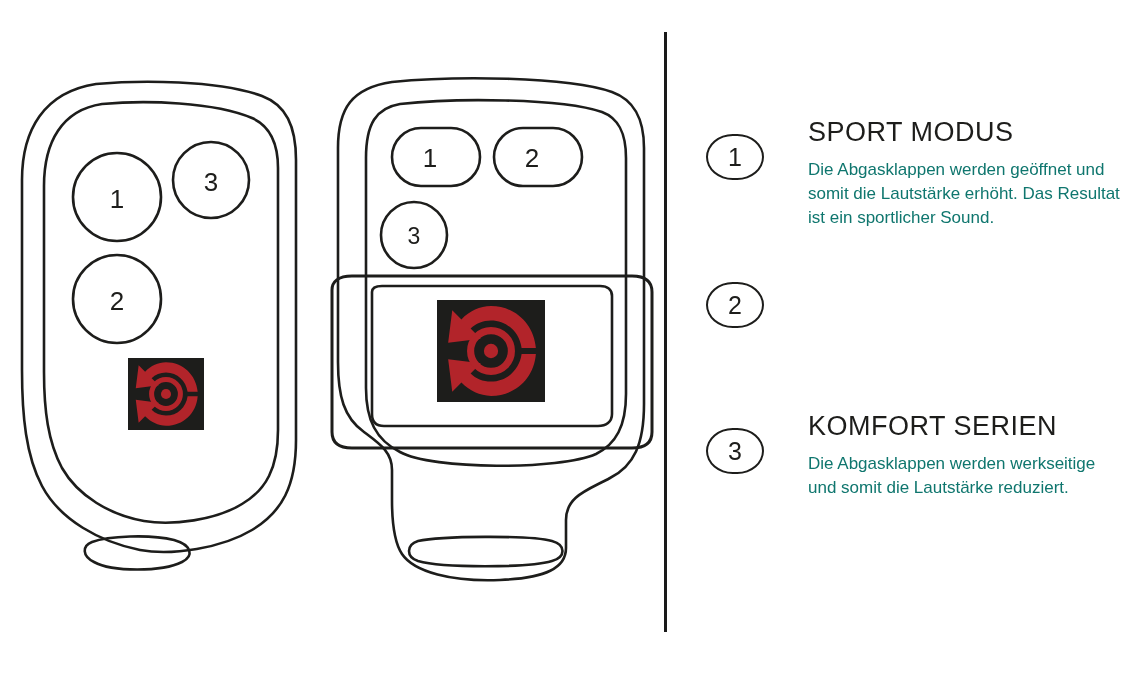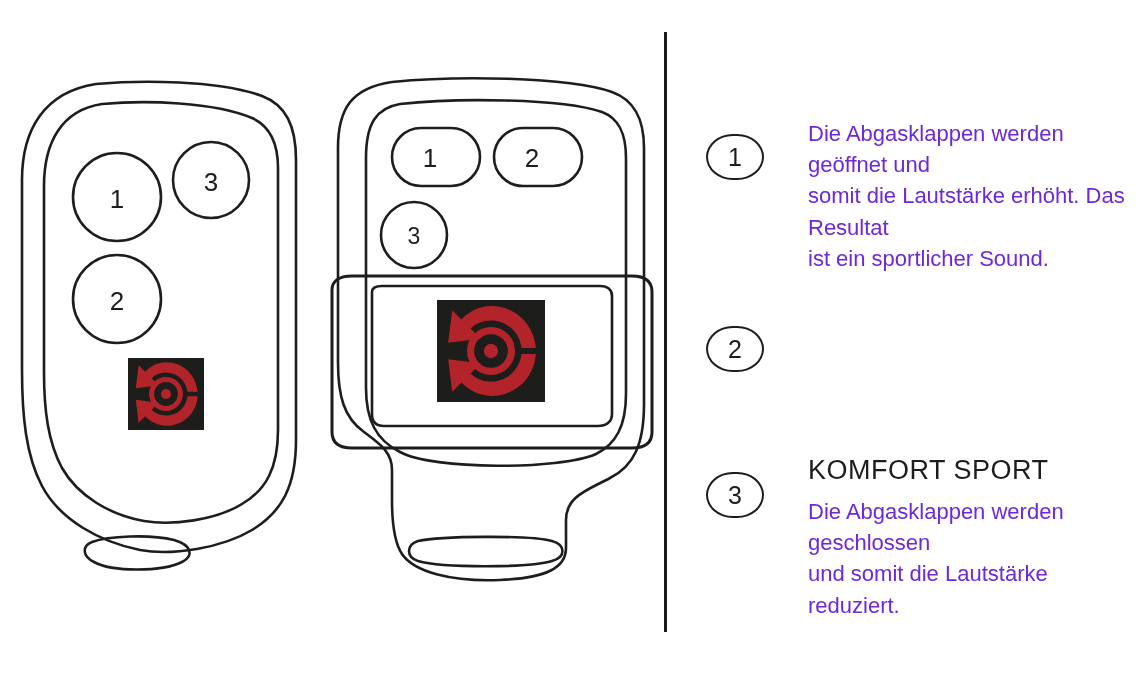--- a/index.html
+++ b/index.html
@@ -90,23 +90,23 @@
   }
   .legend-title {
     font-size: 27px;
     letter-spacing: 0.5px;
     color: #1d1d1b;
     font-family: "Liberation Sans", sans-serif;
     line-height: 1.1;
     margin-bottom: 10px;
   }
   .legend-desc {
-    font-size: 22px;
+    font-size: 17px;
     line-height: 1.42;
-    color: #6d28d9;
+    color: #0f766e;
     font-family: "Liberation Sans", sans-serif;
     white-space: pre-line;
   }
 
   
   .btn-num {
     position: absolute;
     font-size: 26px;
     color: #1d1d1b;
     font-family: "Liberation Sans", sans-serif;
@@ -241,36 +241,37 @@
 
   </div>
 
   <div class="divider"></div>
 
   <div class="legend">
 
     <div class="legend-row">
       <div class="num-badge">1</div>
       <div class="legend-body">
+        <div class="legend-title">SPORT MODUS</div>
         <div class="legend-desc">Die Abgasklappen werden geöffnet und
 somit die Lautstärke erhöht. Das Resultat
 ist ein sportlicher Sound.</div>
       </div>
     </div>
 
     <div class="legend-row">
       <div class="num-badge">2</div>
       <div class="legend-body">
       </div>
     </div>
 
     <div class="legend-row">
       <div class="num-badge">3</div>
       <div class="legend-body">
-        <div class="legend-title">KOMFORT SPORT</div>
-        <div class="legend-desc">Die Abgasklappen werden geschlossen
+        <div class="legend-title">KOMFORT SERIEN</div>
+        <div class="legend-desc">Die Abgasklappen werden werkseitige
 und somit die Lautstärke reduziert.</div>
       </div>
     </div>
 
   </div>
 
 </div>
 
 </body></html>

